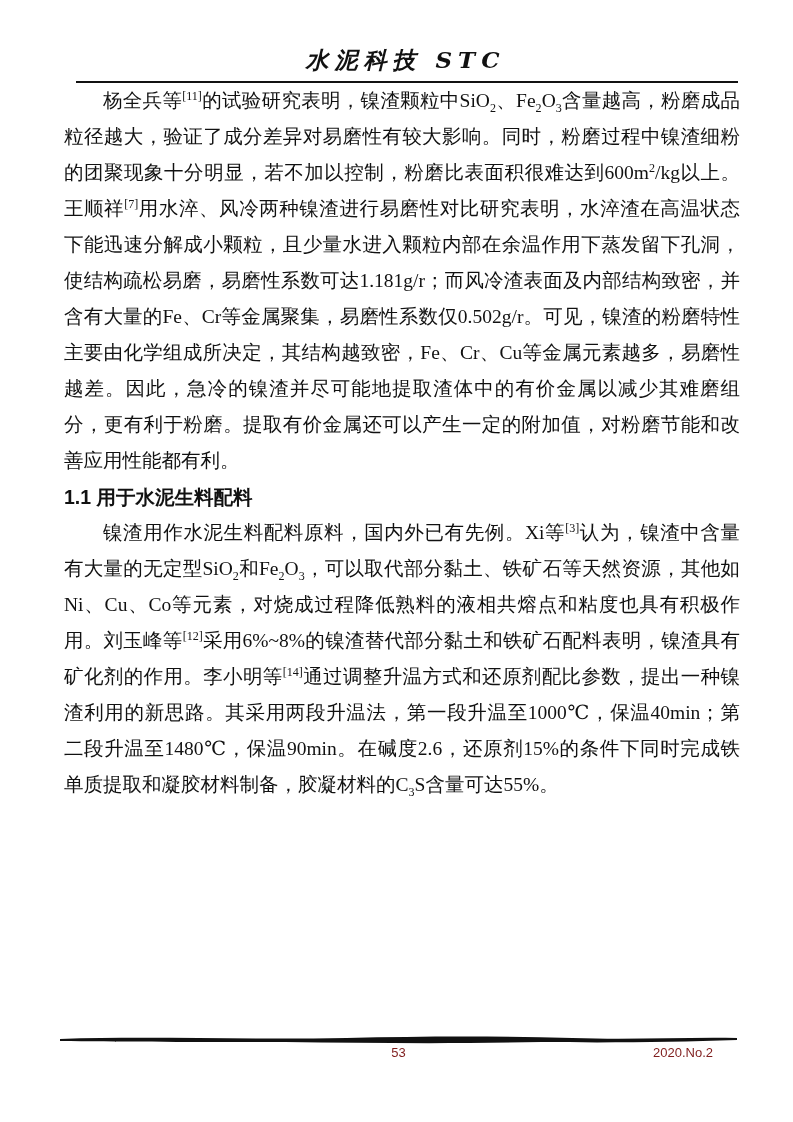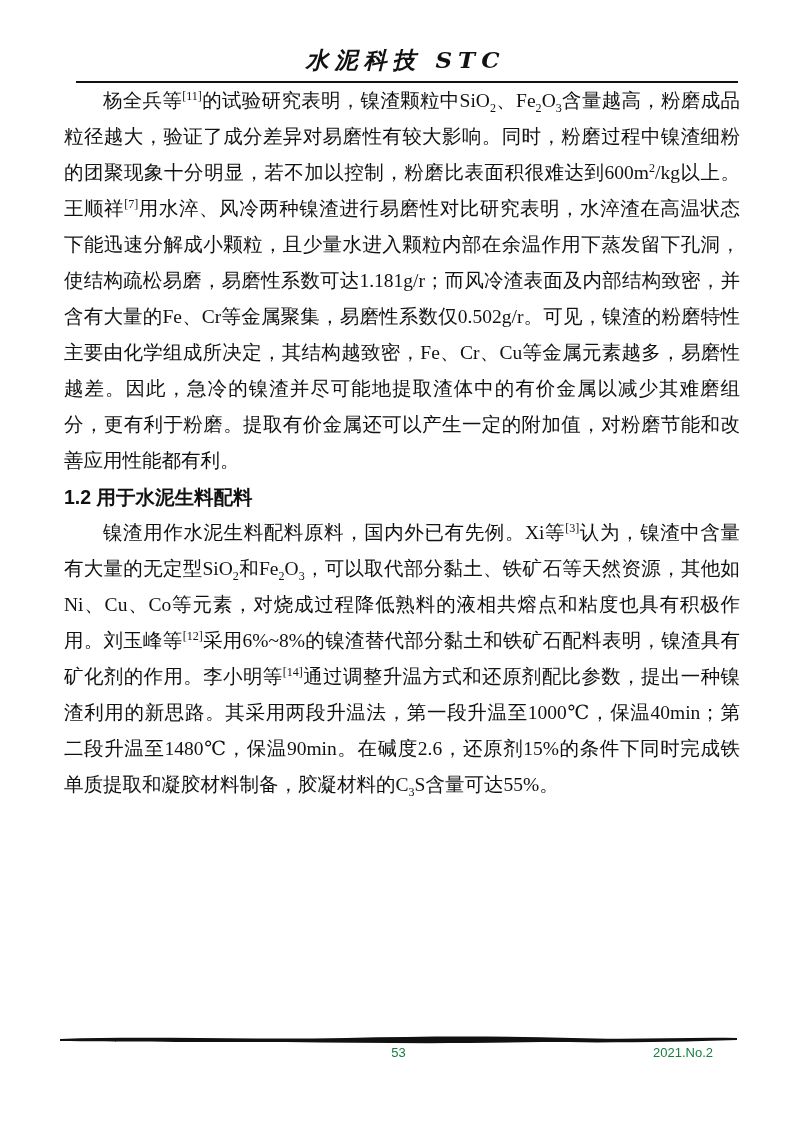--- a/index.html
+++ b/index.html
@@ -57,21 +57,21 @@
     right: 56px;
     top: 1034px;
   }
   .footer-rule-svg { display: block; width: 100%; height: 10px; }
   .footer-row {
     position: relative;
     height: 20px;
     margin-top: 1px;
     font-family: "Liberation Sans", "DejaVu Sans", sans-serif;
     font-size: 13px;
-    color: #15803d;
+    color: #7f1d1d;
   }
   .page-number {
     position: absolute;
     left: 50%;
     transform: translateX(-50%);
   }
   .issue-number {
     position: absolute;
     right: 24px;
   }
@@ -81,28 +81,28 @@
 
 <div class="page">
 
   <div class="header">
     <div class="journal-title">水泥科技 STC</div>
     <div class="header-rule"></div>
   </div>
 
   <div class="body-text">
     <p class="para"><span>杨全兵等</span><sup>[11]</sup><span>的试验研究表明，镍渣颗粒中SiO</span><sub>2</sub><span>、Fe</span><sub>2</sub><span>O</span><sub>3</sub><span>含量越高，粉磨成品粒径越大，验证了成分差异对易磨性有较大影响。同时，粉磨过程中镍渣细粉的团聚现象十分明显，若不加以控制，粉磨比表面积很难达到600m</span><sup>2</sup><span>/kg以上。王顺祥</span><sup>[7]</sup><span>用水淬、风冷两种镍渣进行易磨性对比研究表明，水淬渣在高温状态下能迅速分解成小颗粒，且少量水进入颗粒内部在余温作用下蒸发留下孔洞，使结构疏松易磨，易磨性系数可达1.181g/r；而风冷渣表面及内部结构致密，并含有大量的Fe、Cr等金属聚集，易磨性系数仅0.502g/r。可见，镍渣的粉磨特性主要由化学组成所决定，其结构越致密，Fe、Cr、Cu等金属元素越多，易磨性越差。因此，急冷的镍渣并尽可能地提取渣体中的有价金属以减少其难磨组分，更有利于粉磨。提取有价金属还可以产生一定的附加值，对粉磨节能和改善应用性能都有利。</span></p>
-    <h2 class="section-heading">1.2 用于水泥生料配料</h2>
+    <h2 class="section-heading">1.1 用于水泥生料配料</h2>
     <p class="para"><span>镍渣用作水泥生料配料原料，国内外已有先例。Xi等</span><sup>[3]</sup><span>认为，镍渣中含量有大量的无定型SiO</span><sub>2</sub><span>和Fe</span><sub>2</sub><span>O</span><sub>3</sub><span>，可以取代部分黏土、铁矿石等天然资源，其他如Ni、Cu、Co等元素，对烧成过程降低熟料的液相共熔点和粘度也具有积极作用。刘玉峰等</span><sup>[12]</sup><span>采用6%~8%的镍渣替代部分黏土和铁矿石配料表明，镍渣具有矿化剂的作用。李小明等</span><sup>[14]</sup><span>通过调整升温方式和还原剂配比参数，提出一种镍渣利用的新思路。其采用两段升温法，第一段升温至1000℃，保温40min；第二段升温至1480℃，保温90min。在碱度2.6，还原剂15%的条件下同时完成铁单质提取和凝胶材料制备，胶凝材料的C</span><sub>3</sub><span>S含量可达55%。</span></p>
   </div>
 
   <div class="footer">
     <svg class="footer-rule-svg" viewBox="0 0 661 10" preserveAspectRatio="none" aria-hidden="true">
       <path d="M0,5 C90,2 180,6 280,4 C360,2 430,2 500,4 C560,6 610,3 661,4
                L661,6 C600,8 540,9 470,8 C380,10 300,9 220,8 C140,8 60,8 0,7 Z" fill="#111111"></path>
     </svg>
     <div class="footer-row">
       <span class="page-number">53</span>
-      <span class="issue-number">2021.No.2</span>
+      <span class="issue-number">2020.No.2</span>
     </div>
   </div>
 
 </div>
 
 </body></html>

